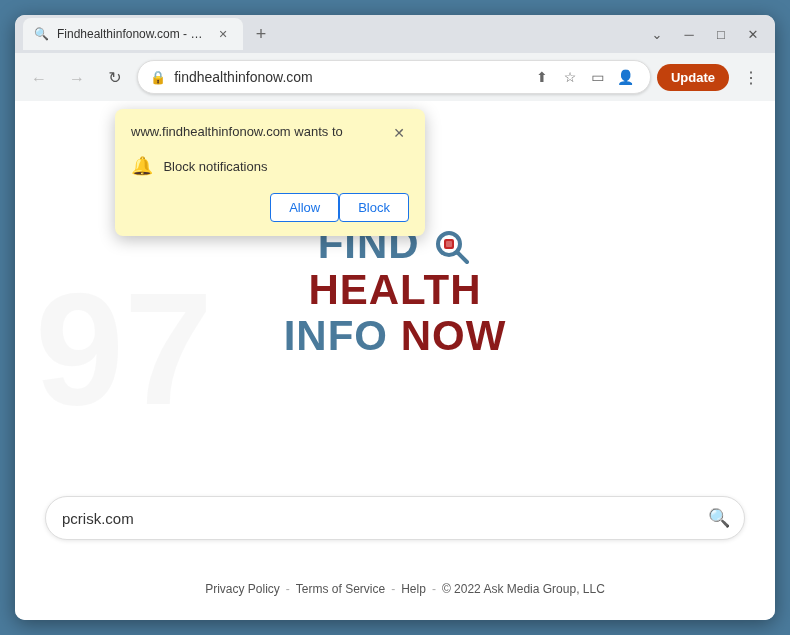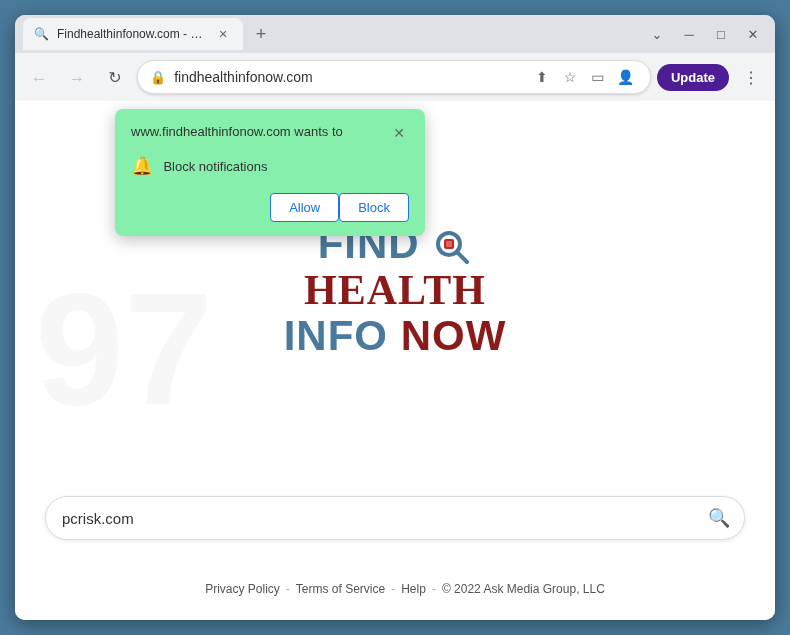--- a/index.html
+++ b/index.html
@@ -156,21 +156,21 @@
       width: 24px;
       height: 24px;
       display: flex;
       align-items: center;
       justify-content: center;
       border-radius: 50%;
       cursor: pointer;
       font-size: 14px;
     }
     .update-btn {
-      background: #4c1d95;
+      background: #c2410c;
       color: white;
       border: none;
       border-radius: 16px;
       padding: 6px 14px;
       font-size: 13px;
       font-weight: 600;
       cursor: pointer;
       display: flex;
       align-items: center;
       gap: 4px;
@@ -194,21 +194,21 @@
       display: flex;
       flex-direction: column;
       align-items: center;
       overflow: hidden;
     }
     
     .notification-popup {
       position: absolute;
       top: 8px;
       left: 100px;
-      background: #86efac;
+      background: #fef9c3;
       border-radius: 8px;
       box-shadow: 0 4px 16px rgba(0,0,0,0.25);
       padding: 14px 16px;
       width: 310px;
       z-index: 100;
     }
     .popup-header {
       display: flex;
       align-items: flex-start;
       justify-content: space-between;
@@ -274,21 +274,21 @@
       z-index: 1;
     }
     .logo-text {
       font-size: 42px;
       font-weight: 800;
       line-height: 1.1;
       text-align: center;
       letter-spacing: 1px;
     }
     .logo-find { color: #4a7a9b; }
-    .logo-health { color: #8b1a1a; font-family: Liberation Serif, serif; }
+    .logo-health { color: #8b1a1a; }
     .logo-info { color: #4a7a9b; }
     .logo-now { color: #8b1a1a; }
     
     .search-area {
       position: absolute;
       bottom: 80px;
       left: 30px;
       right: 30px;
       z-index: 1;
       margin-top: 25px;

